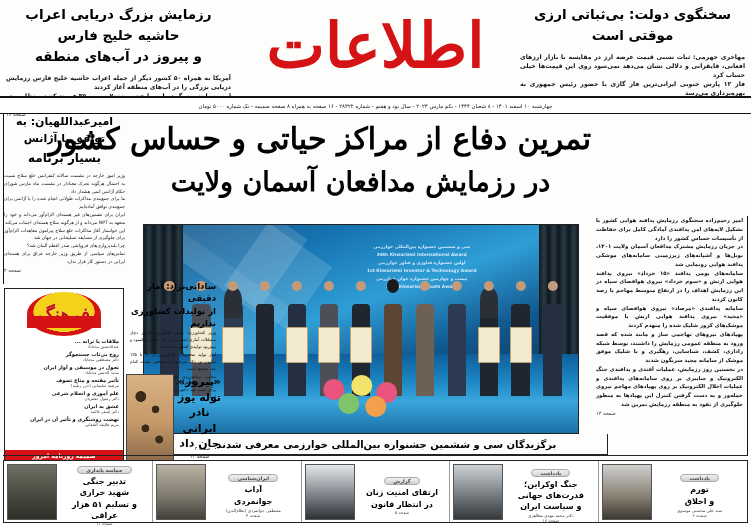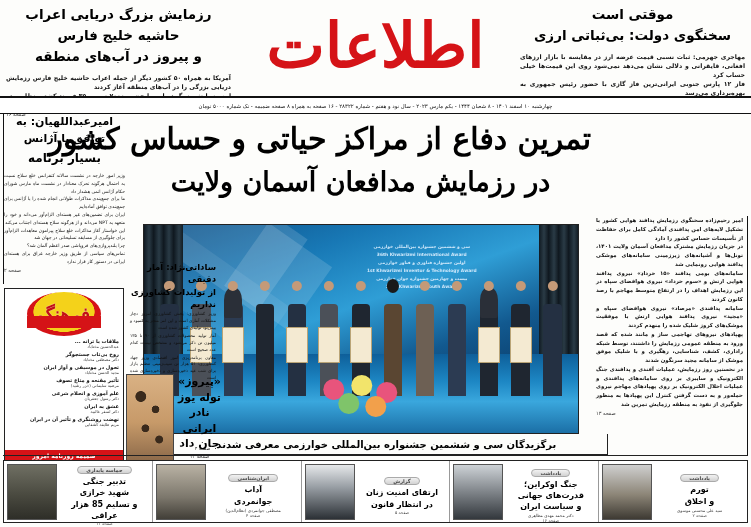--- a/index.html
+++ b/index.html
@@ -107,21 +107,21 @@
   .turban{position:absolute;left:50%;transform:translateX(-50%);top:-2%;width:50%;height:12%;background:#1a1a1a;border-radius:50%;}
   .flowers{position:absolute;bottom:6%;left:50%;transform:translateX(-50%);width:22%;height:22%;}
   .fl{position:absolute;width:22%;padding-bottom:22%;border-radius:50%;}
   .photo-caption{
     position:absolute;right:143px;left:143px;top:322px;height:20px;
     border:1px solid #222;border-top:none;display:flex;align-items:center;justify-content:center;
   }
   .photo-caption .cap-t{font-size:10px;font-weight:bold;color:#000;}
   .photo-caption .cap-p{font-size:4.6px;color:#333;margin-right:6px;align-self:flex-end;margin-bottom:3px;}
   .mid-col{
-    position:absolute;left:130px;top:149px;width:86px;
+    position:absolute;left:130px;top:168px;width:86px;
   }
   .mid-head{font-size:8.5px;font-weight:bold;line-height:1.45;text-align:right;color:#000;}
   .mid-bul div{font-size:4.3px;line-height:1.6;text-align:justify;color:#111;margin-top:1px;}
   .cheetah-box{
     position:absolute;left:126px;top:262px;width:96px;height:88px;
     display:flex;flex-direction:row;gap:3px;
   }
   .cheetah-img{
     width:46px;height:86px;background:
       radial-gradient(circle at 30% 25%,#3a2a1c 0 7%,transparent 8%),
@@ -186,22 +186,22 @@
 </style>
 </head>
 <body>
 
 <div class="page">
 
   <div class="masthead">
 
     <div class="mh-col mh-right">
       <div class="mh-head">
+        <div>سخنگوی دولت: بی‌ثباتی ارزی</div>
         <div>موقتی است</div>
-        <div>سخنگوی دولت: بی‌ثباتی ارزی</div>
       </div>
       <div class="mh-bullets">
         <div>مهاجری جهرمی: ثبات نسبی قیمت عرضه ارز در مقایسه با بازار ارزهای افغانی، قایقرانی و دلالی نشان می‌دهد نمی‌شود روی این قیمت‌ها خیلی حساب کرد</div>
         <div>فاز ۱۲ پارس جنوبی ایرانی‌ترین فاز گازی با حضور رئیس جمهوری به بهره‌برداری می‌رسد</div>
       </div>
       <div class="pg-ref">صفحه ۲</div>
     </div>
 
     <div class="logo">
       <span class="logo-text">اطلاعات</span>
@@ -468,21 +468,21 @@
         <div class="bi-page">صفحه ۴</div>
       </div>
       <div class="bi-thumb th2"></div>
     </div>
 
     <div class="bi">
       <div class="bi-txt">
         <span class="bi-kicker">حماسه پایداری</span>
         <div class="bi-title">تدبیر جنگی</div>
         <div class="bi-title">شهید خرازی</div>
-        <div class="bi-title">و تسلیم 85 هزار عراقی</div>
+        <div class="bi-title">و تسلیم ۵۱ هزار عراقی</div>
         <div class="bi-page">صفحه ۱۱</div>
       </div>
       <div class="bi-thumb th1"></div>
     </div>
 
   </div>
 
 </div>
 
 </body></html>

